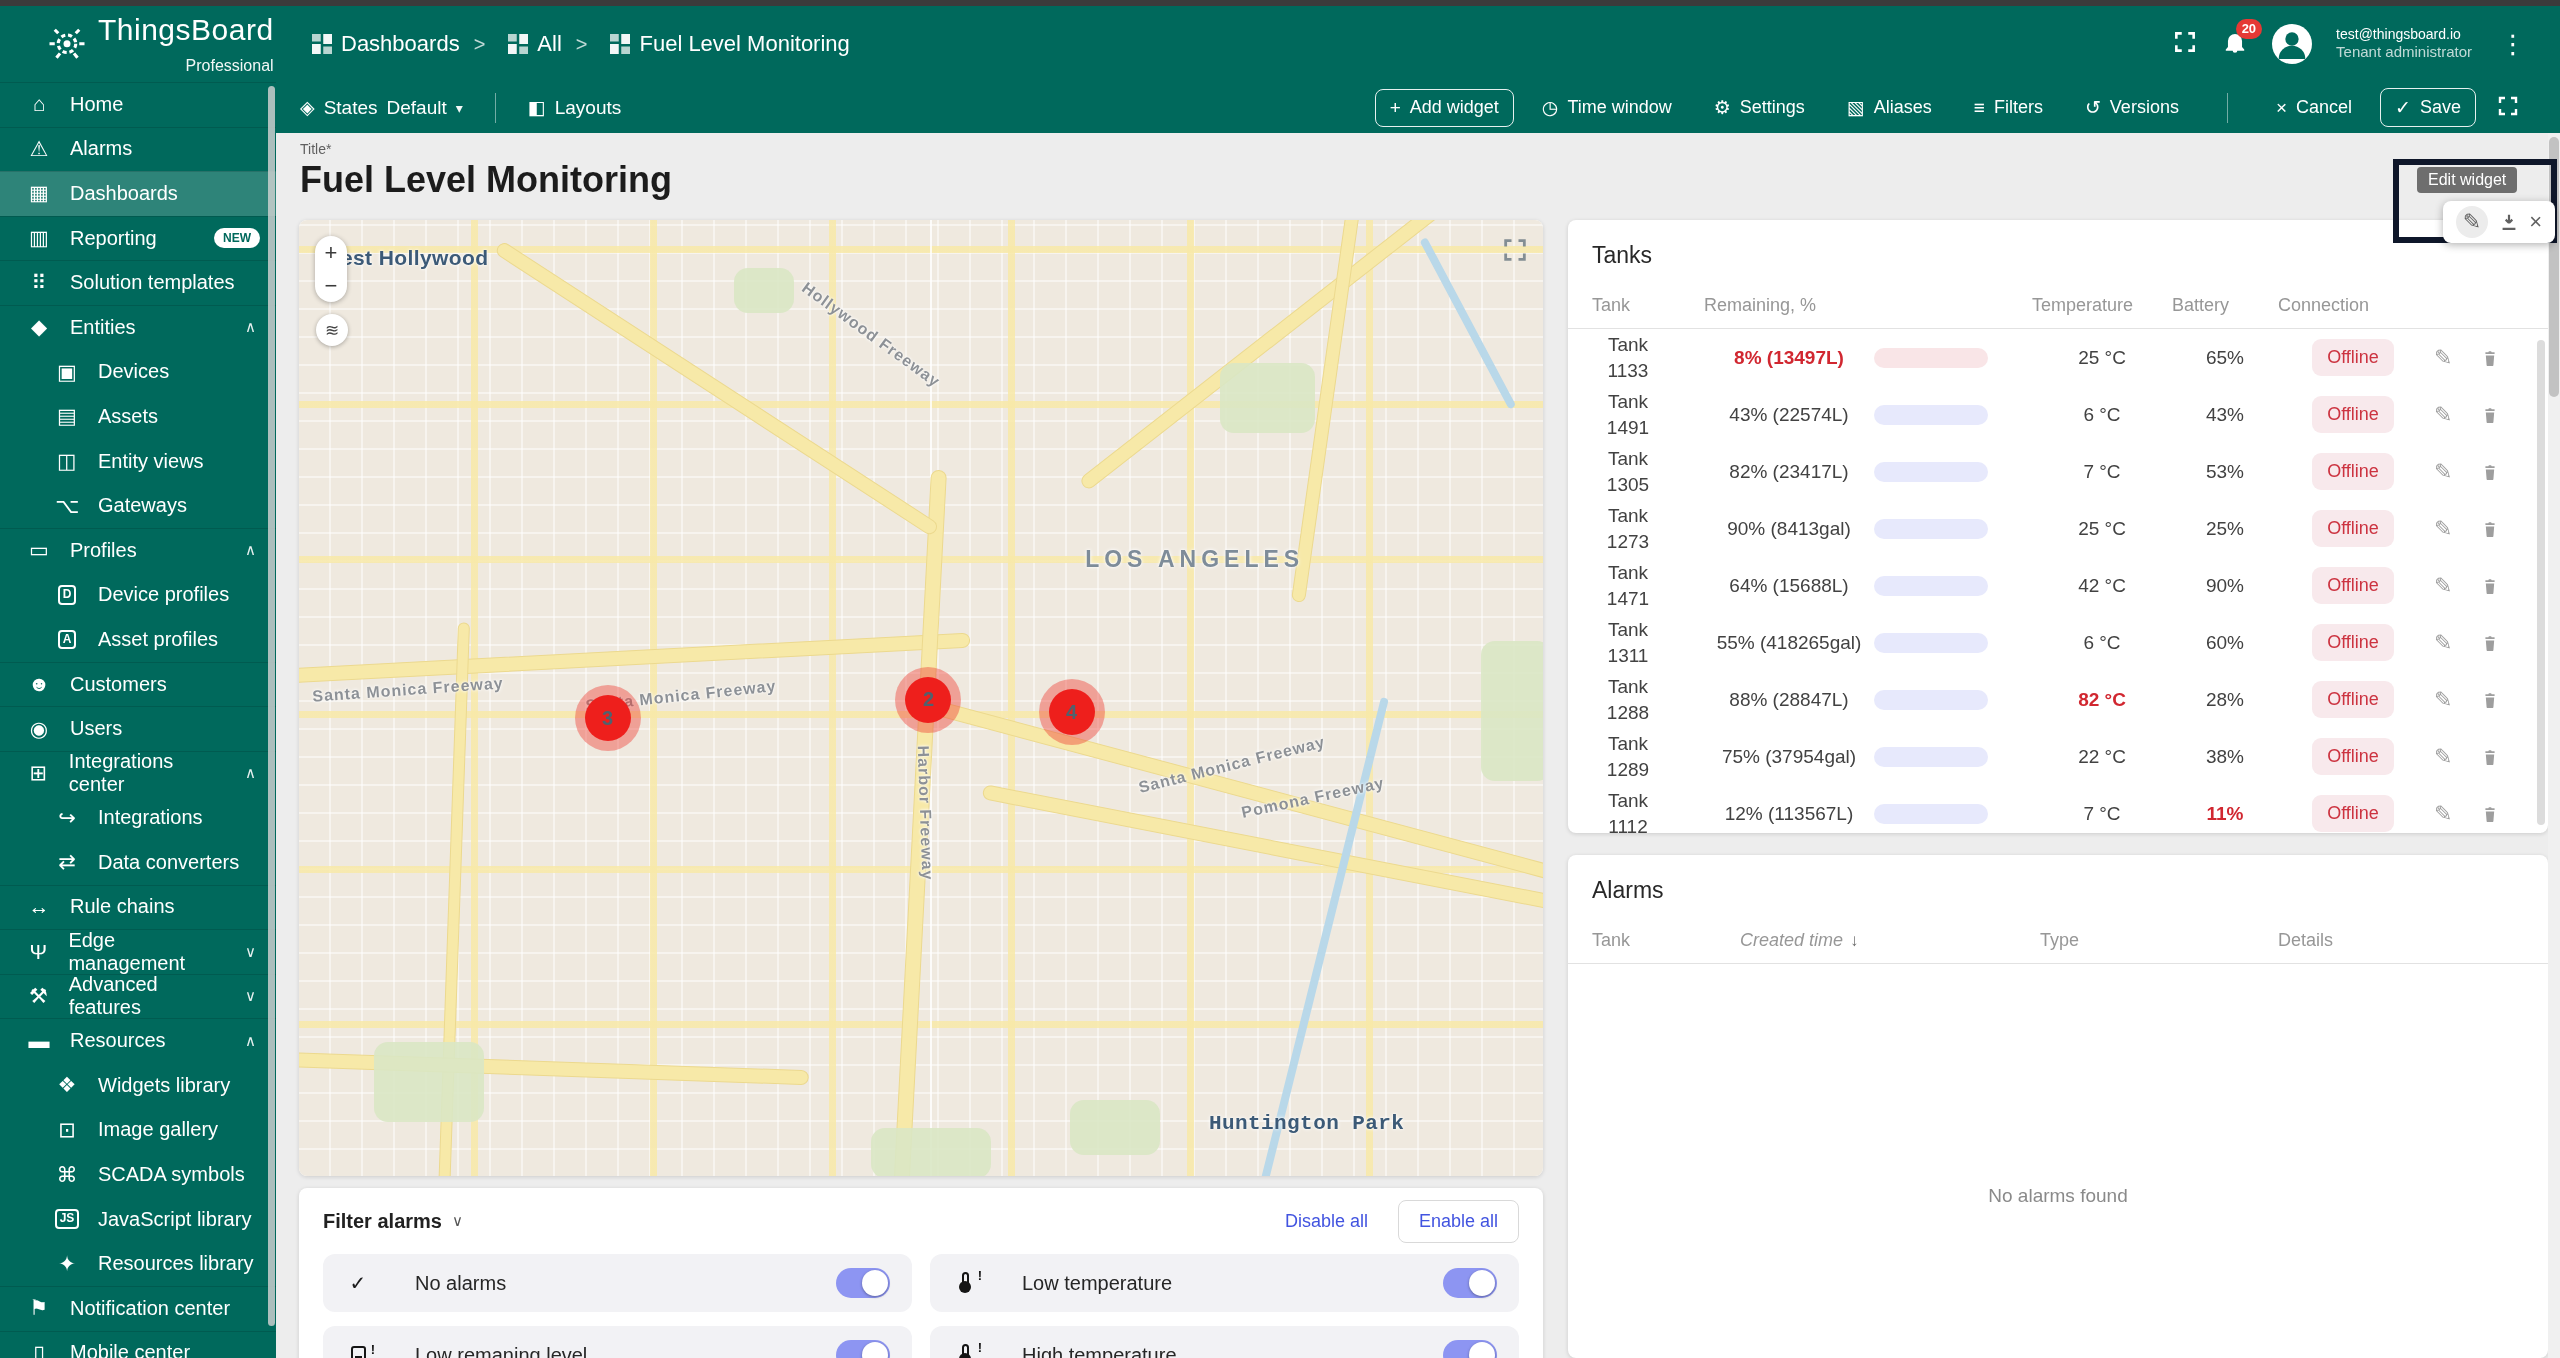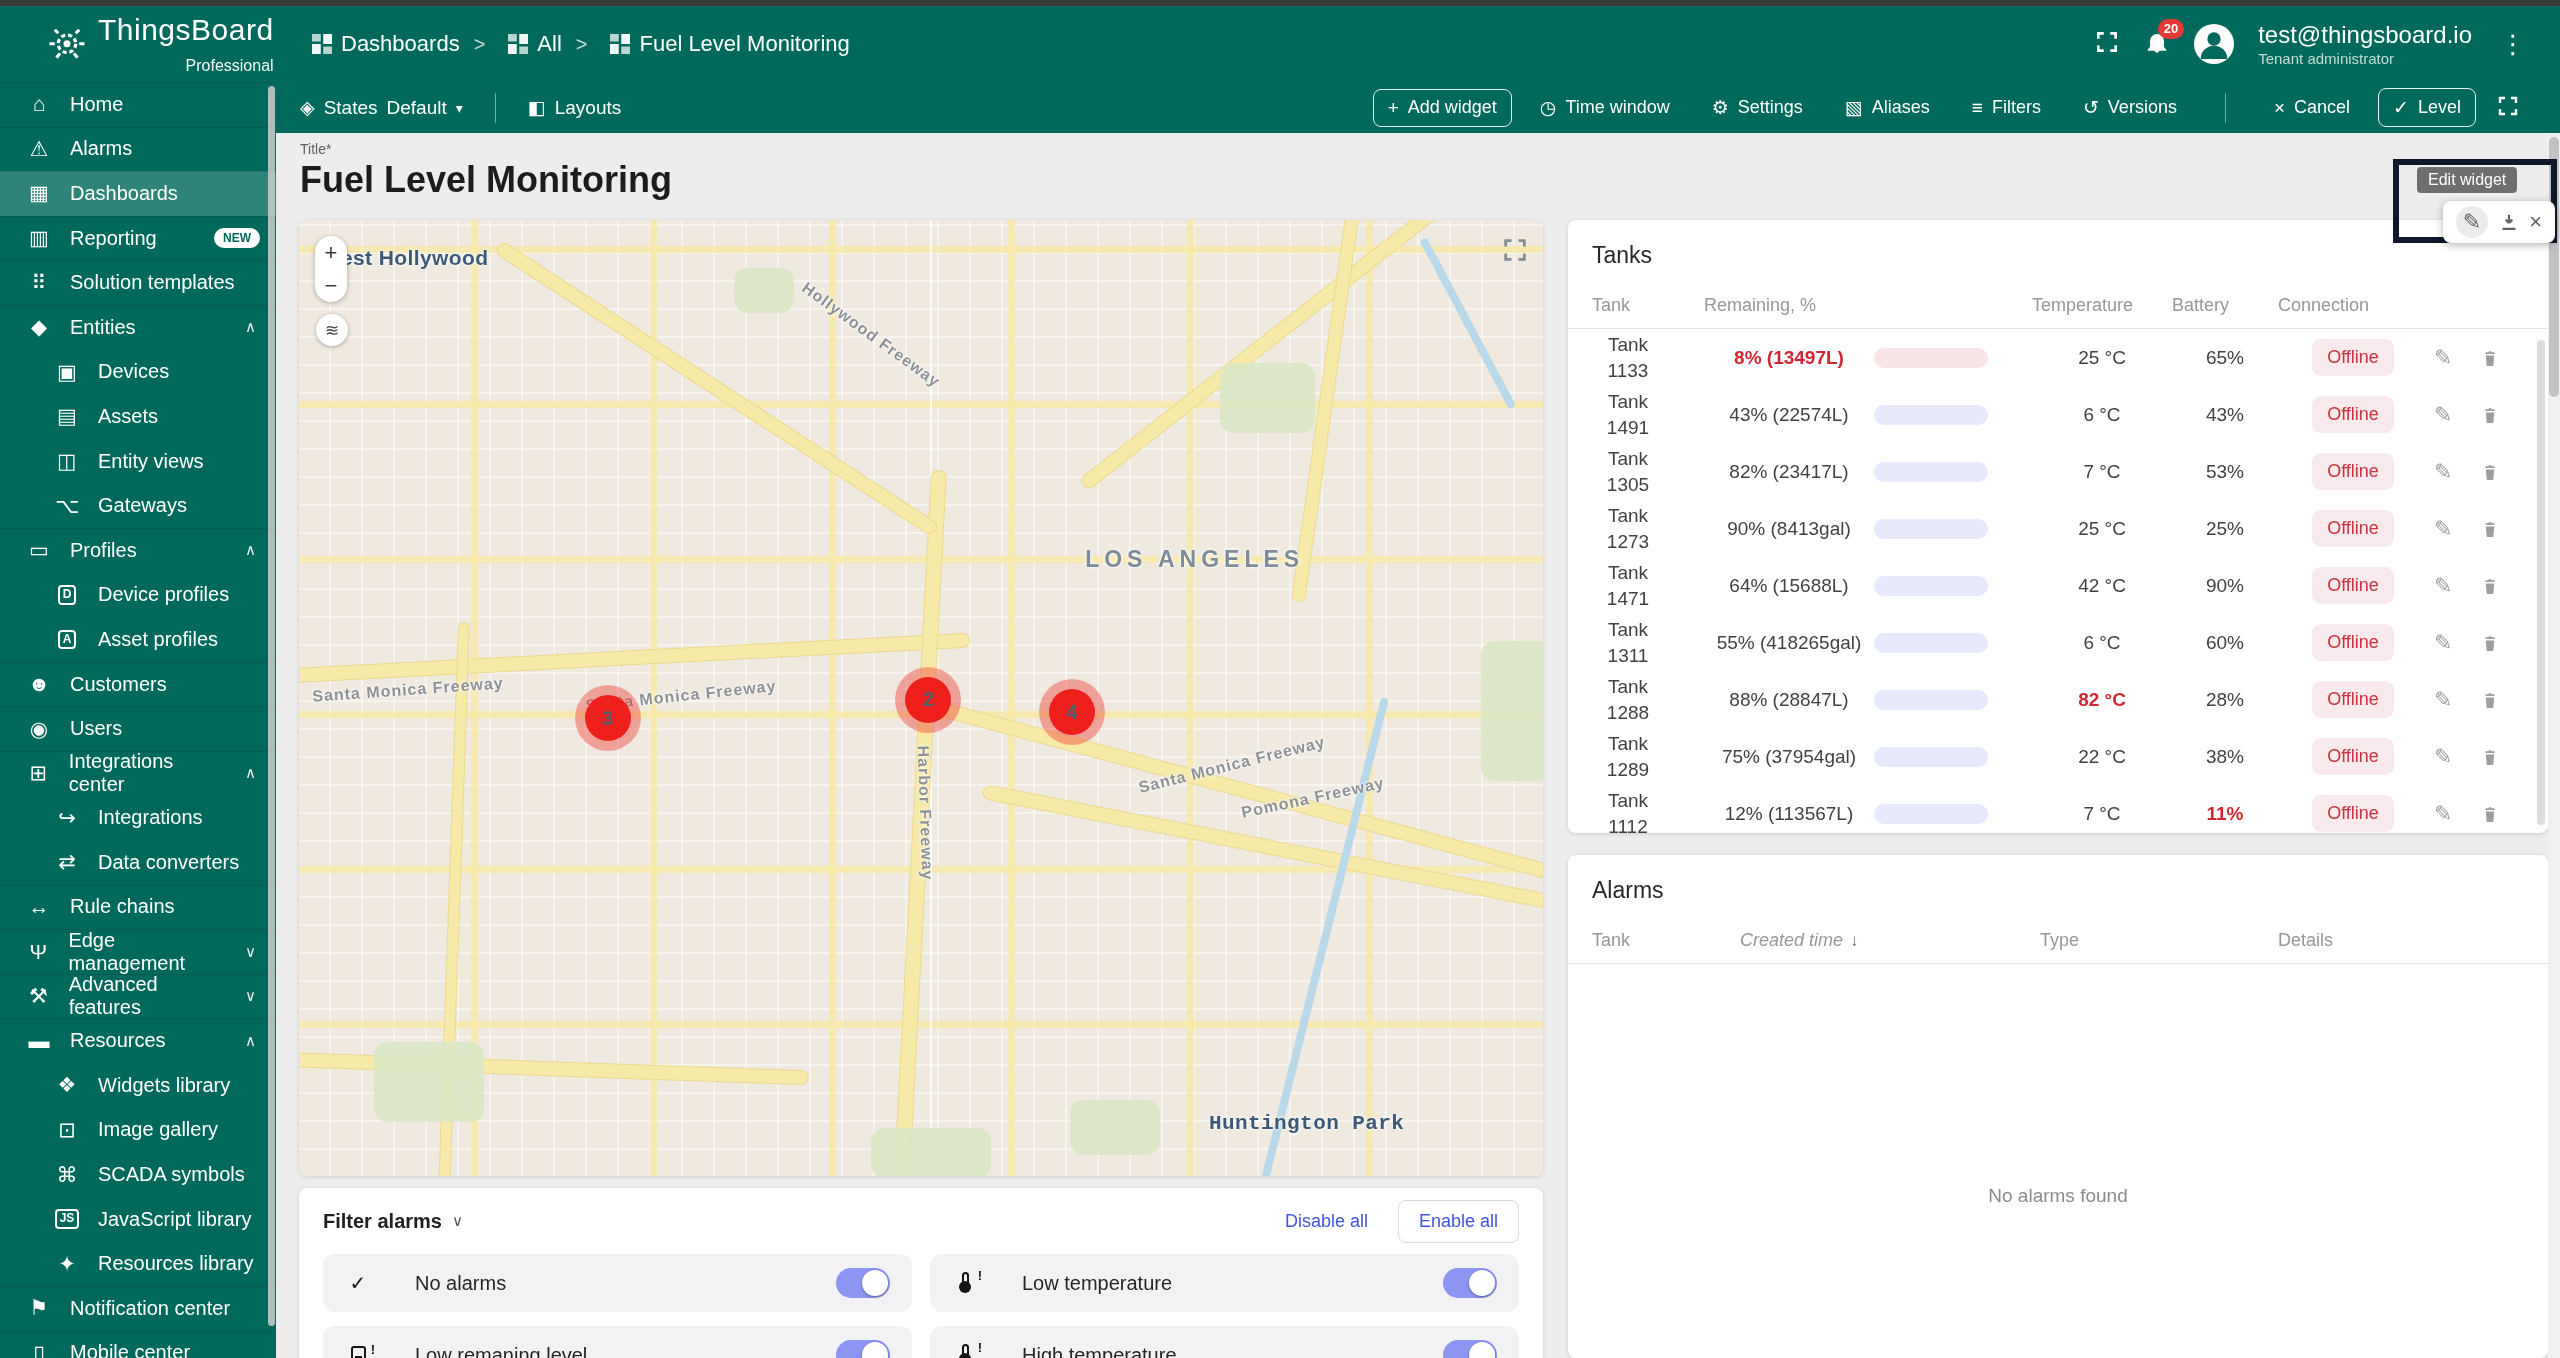--- a/index.html
+++ b/index.html
@@ -17,21 +17,21 @@
   .crumb{display:flex;align-items:center;gap:9px;font-size:22px;cursor:pointer;}
   .crumb + .crumb::before{content:">";margin-right:14px;font-size:20px;color:rgba(255,255,255,.75);}
   .crumb .gicon{display:inline-flex;}
   .topbar-right{margin-left:auto;display:flex;align-items:center;gap:24px;padding-right:30px;}
   .bell-wrap{position:relative;cursor:pointer;}
   .badge{position:absolute;top:-10px;right:-14px;background:#e53935;color:#fff;font-size:13px;
     font-weight:700;border-radius:10px;padding:2px 6px;line-height:1.2;}
   .avatar{width:40px;height:40px;border-radius:50%;background:#fff;display:flex;align-items:center;
     justify-content:center;overflow:hidden;cursor:pointer;}
   .user-block{display:flex;flex-direction:column;line-height:1.25;}
-  .user-email{font-size:24px;}
+  .user-email{font-size:14px;}
   .user-role{font-size:15px;color:rgba(255,255,255,.75);}
   .kebab{font-size:26px;letter-spacing:0;cursor:pointer;padding:0 4px;}
   
   .sidebar{position:absolute;top:82px;left:0;width:276px;bottom:0;background:#00695c;color:#fff;
     overflow:hidden;z-index:30;}
   .sidebar ul{list-style:none;margin:0;padding:0;}
   .sidebar li{height:44.6px;display:flex;align-items:center;padding-left:26px;gap:18px;
     font-size:20px;font-weight:500;cursor:pointer;position:relative;}
   .sidebar li[data-level="1"]{box-shadow:inset 0 1px rgba(0,0,0,.13);}
   .sidebar li[data-level="2"]{padding-left:54px;}
@@ -512,21 +512,21 @@
     <span class="tb-btn">
       <span class="ticon" data-icon="cancel">
           <span class="glyph">×</span>
         </span>
       <span>Cancel</span>
     </span>
     <span class="tb-btn outlined">
       <span class="ticon" data-icon="save">
           <span class="glyph">✓</span>
         </span>
-      <span>Level</span>
+      <span>Save</span>
     </span>
     <span style="cursor:pointer;margin-left:6px;">
       <svg width="24" height="24" viewBox="0 0 24 24" fill="none" stroke="#fff" stroke-width="2.4">
         <path d="M4 9V4h5M15 4h5v5M20 15v5h-5M9 20H4v-5"></path>
       </svg>
     </span>
   </div>
 </div>
 
 <main class="content">

